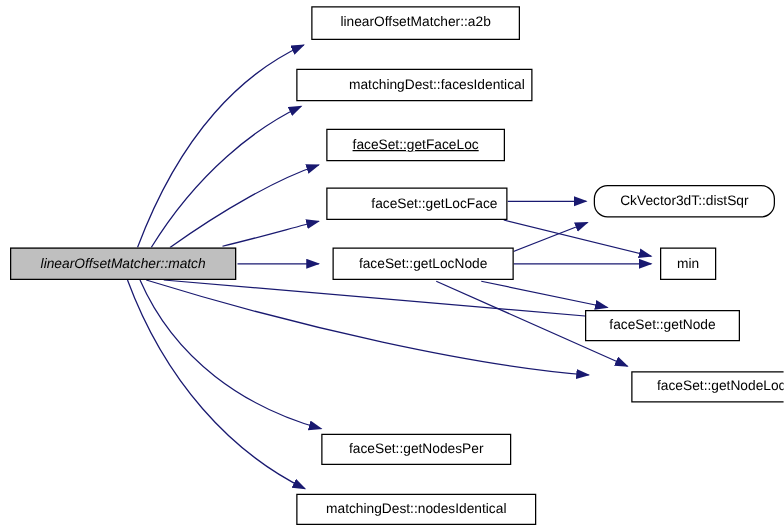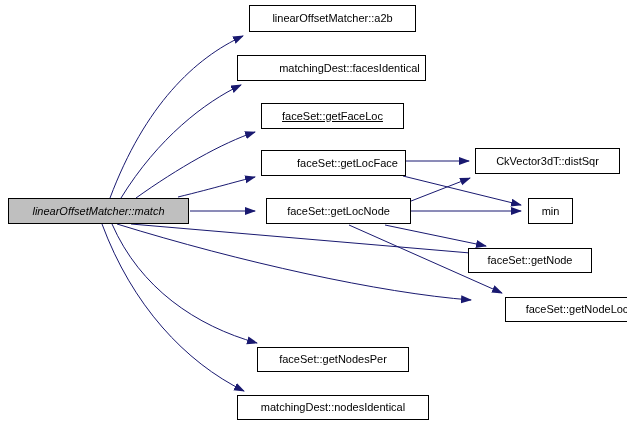--- a/index.html
+++ b/index.html
@@ -56,21 +56,21 @@
   <div class="node" style="left:249px;top:5px;width:167px;height:27px;">linearOffsetMatcher::a2b</div>
 
   <div class="node" style="left:237px;top:55px;width:189px;height:26px;padding-left:36px;">matchingDest::facesIdentical</div>
 
   <div class="node" style="left:261px;top:103px;width:143px;height:26px;text-decoration:underline;">faceSet::getFaceLoc</div>
 
   <div class="node" style="left:261px;top:150px;width:145px;height:26px;padding-left:28px;">faceSet::getLocFace</div>
 
   <div class="node" style="left:266px;top:198px;width:145px;height:26px;">faceSet::getLocNode</div>
 
-  <div class="node" style="left:475px;top:148px;width:145px;height:26px;">CkVector3dT::distSqr</div>
+  <div class="node" style="left:475px;top:148px;width:145px;height:26px;border-radius:11px;">CkVector3dT::distSqr</div>
 
   <div class="node" style="left:528px;top:198px;width:45px;height:26px;">min</div>
 
   <div class="node" style="left:468px;top:248px;width:124px;height:25px;">faceSet::getNode</div>
 
   <div class="node" style="left:477px;top:297px;width:144px;height:25px;margin-left:28px;">faceSet::getNodeLoc</div>
 
   <div class="node" style="left:257px;top:347px;width:152px;height:25px;">faceSet::getNodesPer</div>
 
   <div class="node" style="left:237px;top:395px;width:192px;height:25px;">matchingDest::nodesIdentical</div>

